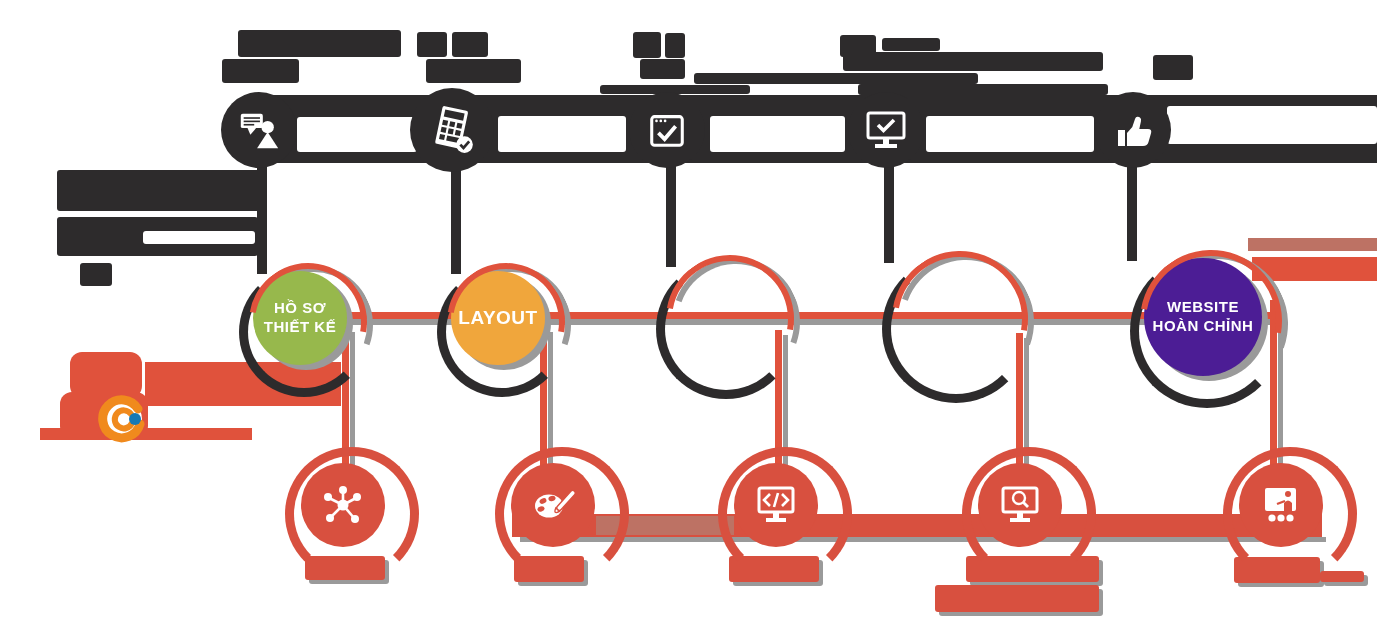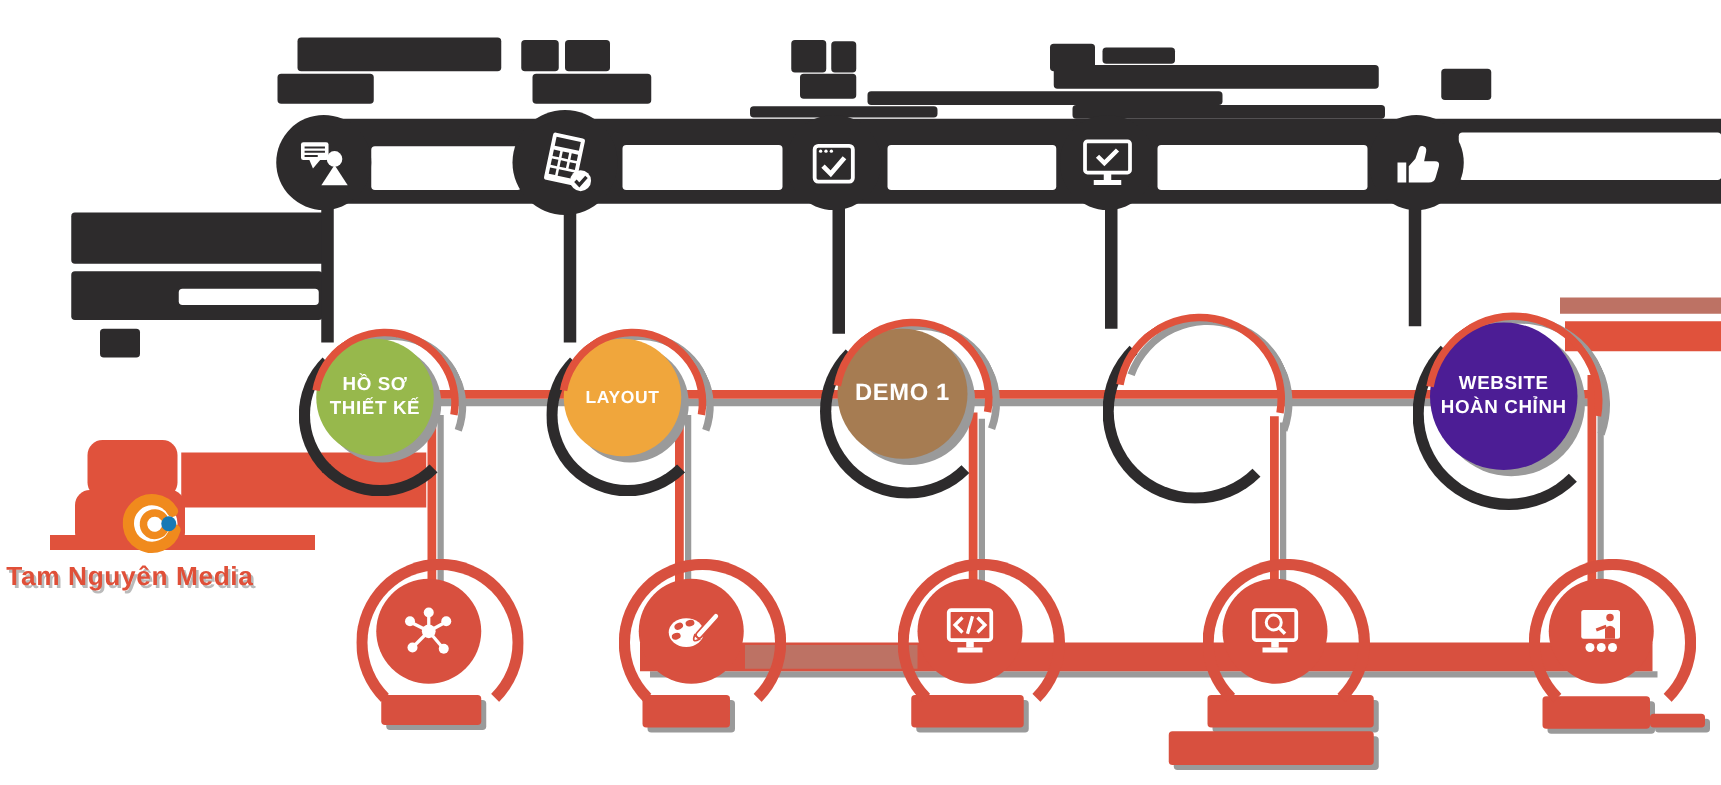--- a/index.html
+++ b/index.html
@@ -167,26 +167,25 @@
 
   <div class="ringB" style="left:239px;top:267px;width:112px;height:112px;"></div>
   <div class="arcG" style="left:255px;top:266px;width:106px;height:106px;"></div>
   <div class="arcS" style="left:249px;top:263px;width:106px;height:106px;"></div>
   <div class="stage" style="left: 253px; top: 271px; width: 94px; height: 94px; font-size: 15px; background: rgb(151, 184, 76);">HỒ SƠ
 THIẾT KẾ</div>
 
   <div class="ringB" style="left:437px;top:267px;width:112px;height:112px;"></div>
   <div class="arcG" style="left:453px;top:266px;width:106px;height:106px;"></div>
   <div class="arcS" style="left:447px;top:263px;width:106px;height:106px;"></div>
-  <div class="stage" style="left: 451px; top: 271px; width: 94px; height: 94px; font-size: 14px; background: rgb(240, 166, 60);">LAYOUT</div>
+  <div class="stage" style="left: 451px; top: 271px; width: 94px; height: 94px; font-size: 19px; background: rgb(240, 166, 60);">LAYOUT</div>
 
   <div class="ringB" style="left:656px;top:259px;width:122px;height:122px;"></div>
   <div class="arcG" style="left:672px;top:258px;width:116px;height:116px;"></div>
   <div class="arcS" style="left:666px;top:255px;width:116px;height:116px;"></div>
-  <div class="stage" style="left: 670px; top: 263px; width: 104px; height: 104px; font-size: 19px; background: rgb(166, 124, 82);">DEMO 1</div>
 
   <div class="ringB" style="left:882px;top:255px;width:130px;height:130px;"></div>
   <div class="arcG" style="left:898px;top:254px;width:124px;height:124px;"></div>
   <div class="arcS" style="left:892px;top:251px;width:124px;height:124px;"></div>
 
   <div class="ringB" style="left:1130px;top:254px;width:136px;height:136px;"></div>
   <div class="arcG" style="left:1146px;top:253px;width:130px;height:130px;"></div>
   <div class="arcS" style="left:1140px;top:250px;width:130px;height:130px;"></div>
   <div class="stage" style="left: 1144px; top: 258px; width: 118px; height: 118px; font-size: 15px; background: #4c1d95;">WEBSITE
 HOÀN CHỈNH</div>
@@ -198,21 +197,20 @@
   <div class="abs" style="left:98px;top:394px;width:50px;height:50px;z-index:5;">
     <span>
       <svg width="50" height="50" viewBox="0 0 50 50">
         <circle cx="25" cy="25" r="19" fill="#fff"></circle>
         <path d="M40 15 A19 19 0 1 0 42 30" fill="none" stroke="#f08a1d" stroke-width="9" stroke-linecap="round"></path>
         <path d="M33 20 A9 9 0 1 0 34 29" fill="none" stroke="#f08a1d" stroke-width="6" stroke-linecap="round"></path>
         <circle cx="37" cy="25" r="6" fill="#1779b5"></circle>
       </svg>
     </span>
   </div>
-  <div class="brand">Tam Nguyên Media</div>
 
   <div class="abs" style="left:520px;top:537px;width:806px;height:5px;background:#9a9a9a;z-index:1;"></div>
   <div class="abs" style="left:512px;top:514px;width:810px;height:23px;background:#d8503f;z-index:2;"></div>
   <div class="abs" style="left:596px;top:516px;width:138px;height:19px;background:#bd7264;z-index:3;"></div>
 
   <div class="ear" style="left:285px;top:447px;"></div>
   <div class="botc" style="left:301px;top:463px;">
     <span>
       <svg width="48" height="48" viewBox="0 0 48 48">
         <g stroke="#fff" stroke-width="2.6">

